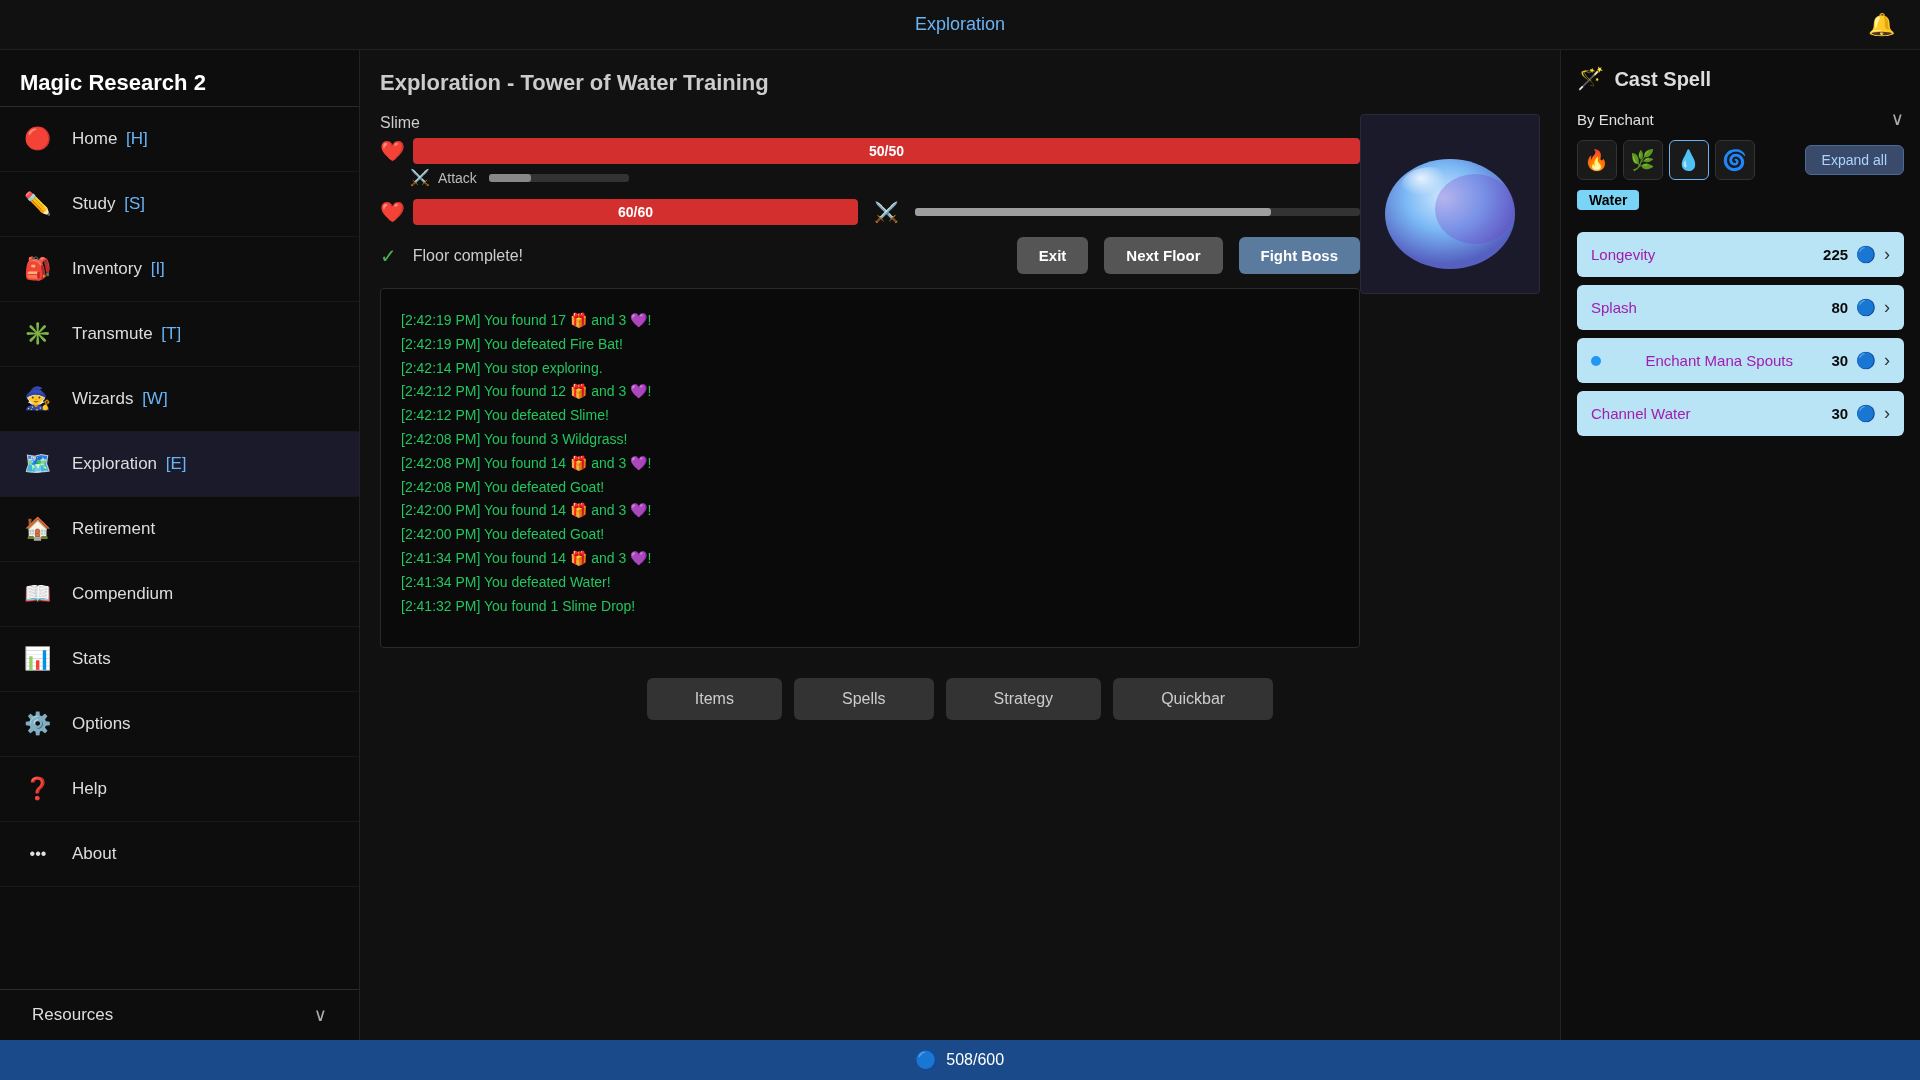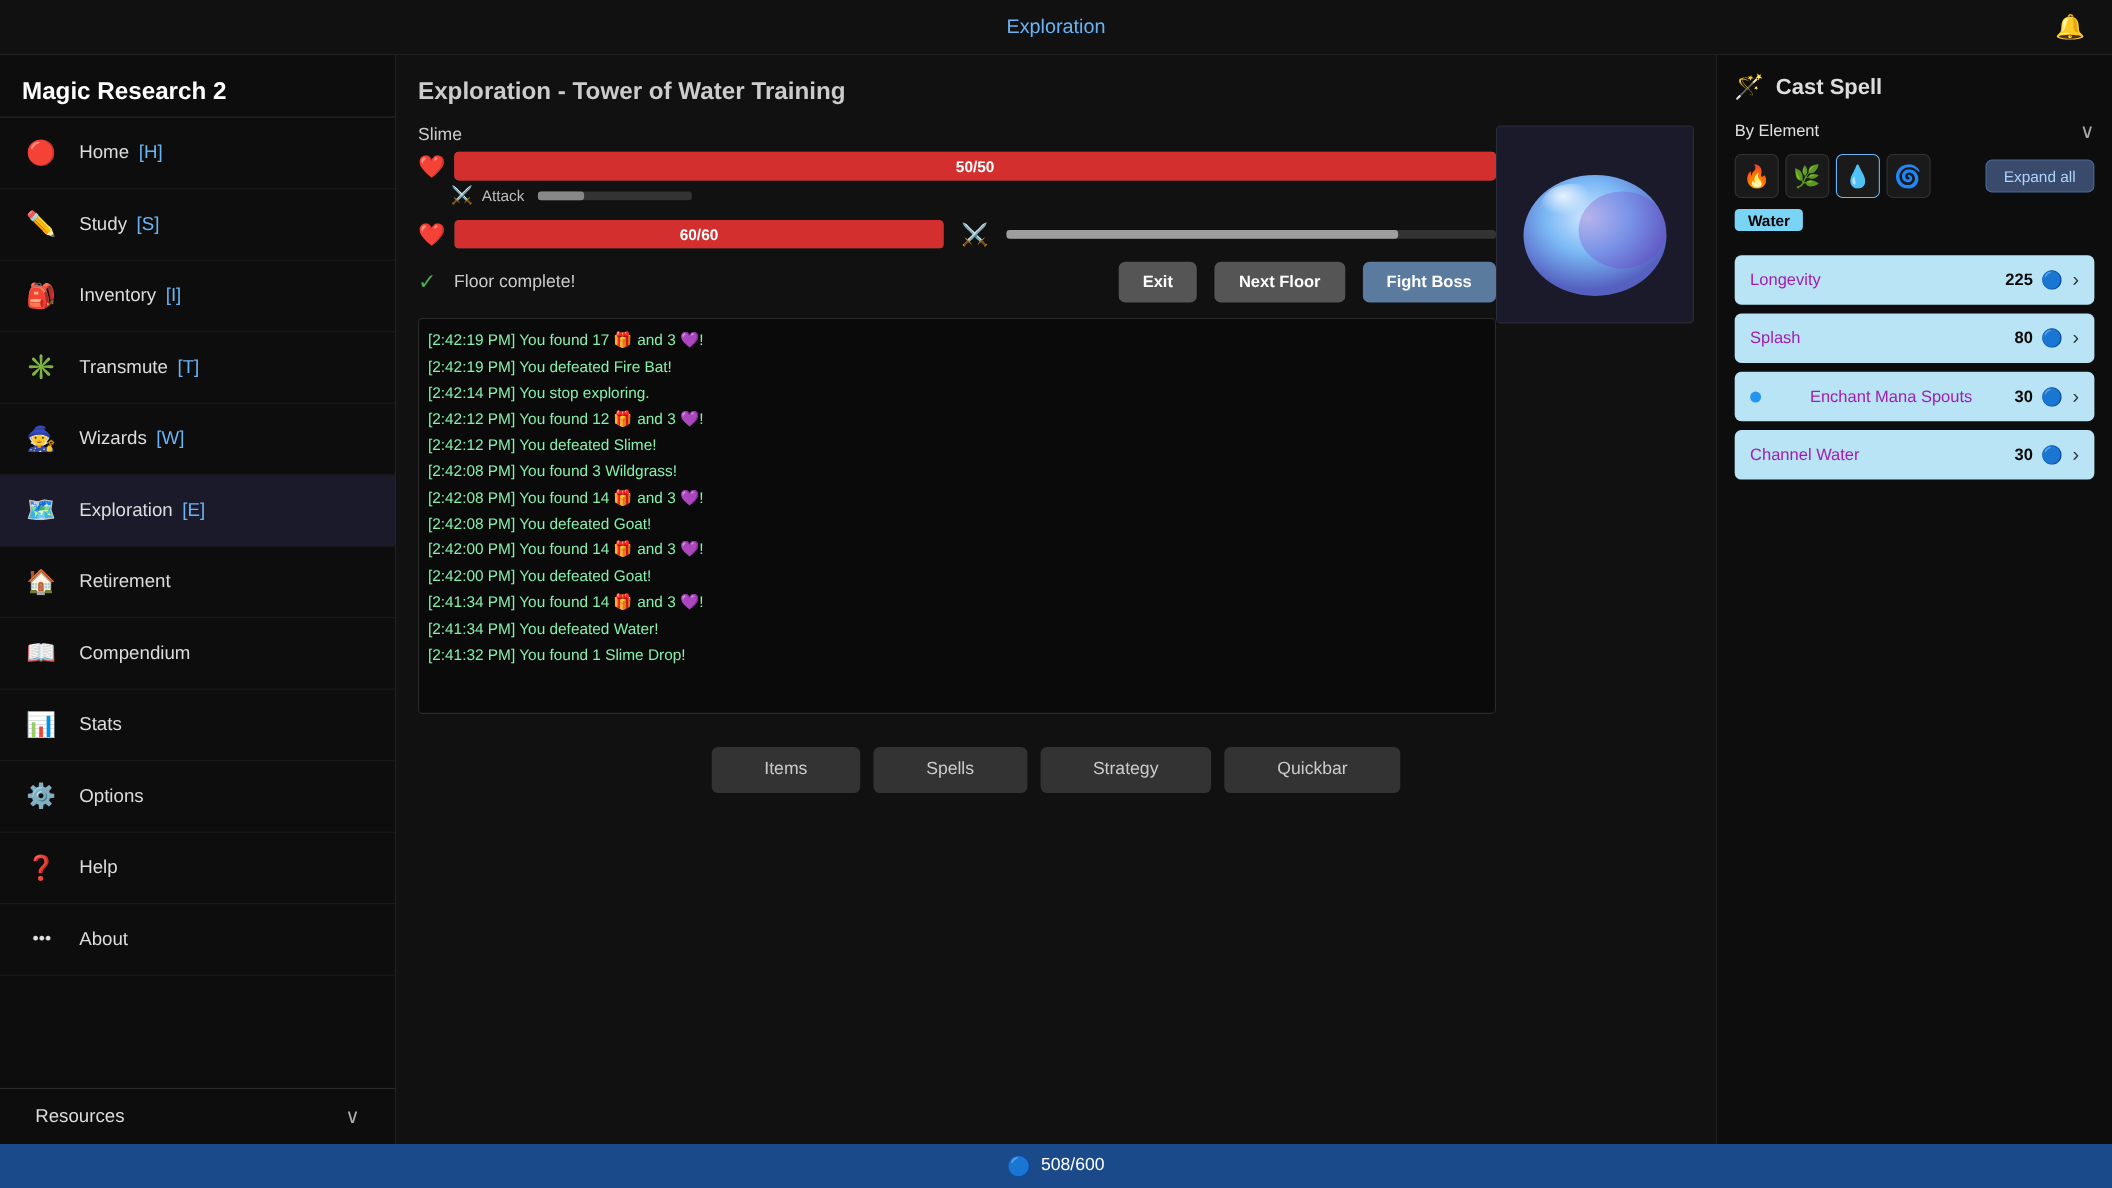--- a/index.html
+++ b/index.html
@@ -143,21 +143,21 @@
     }
     .hp-bar-row {
       display: flex;
       align-items: center;
       gap: 8px;
       margin-bottom: 4px;
     }
     .hp-icon { font-size: 20px; }
     .hp-bar-bg {
       flex: 1;
-      background: #ef4444;
+      background: #0c4a6e;
       border-radius: 4px;
       height: 26px;
       position: relative;
       overflow: hidden;
     }
     .hp-bar-fill {
       height: 100%;
       background: #d32f2f;
       border-radius: 4px;
     }
@@ -266,25 +266,25 @@
       justify-content: center;
       flex-shrink: 0;
     }
     .slime-svg { }
 
     
     .log-area {
       background: #0a0a0a;
       border: 1px solid #2a2a2a;
       border-radius: 4px;
-      padding: 8px;
+      padding: 20px;
       height: 360px;
       overflow-y: auto;
       font-size: 14px;
-      color: #86efac;
+      color: #22c55e;
       line-height: 1.7;
     }
 
     
     .bottom-tabs {
       display: flex;
       justify-content: center;
       gap: 12px;
       padding: 14px 0 0 0;
     }
@@ -565,21 +565,21 @@
     </div>
   </div>
 
   <div class="right-panel">
     <div class="cast-spell-header">
       <span class="cast-spell-icon">🪄</span>
       <span>Cast Spell</span>
     </div>
 
     <div class="element-filter-row">
-      <span>By Element</span>
+      <span>By Enchant</span>
       <span class="element-filter-chevron">∨</span>
     </div>
 
     <div class="element-icons-row">
       <div class="elem-icon">🔥</div>
       <div class="elem-icon">🌿</div>
       <div class="elem-icon active">💧</div>
       <div class="elem-icon">🌀</div>
       <button class="expand-all-btn">Expand all</button>
     </div>

